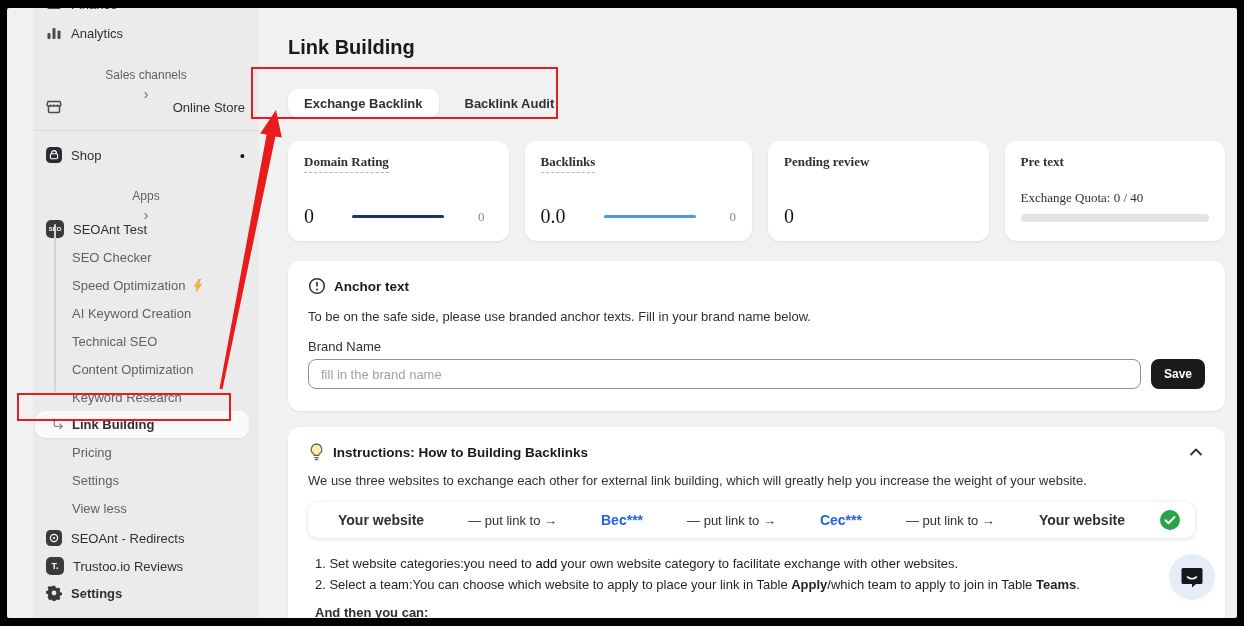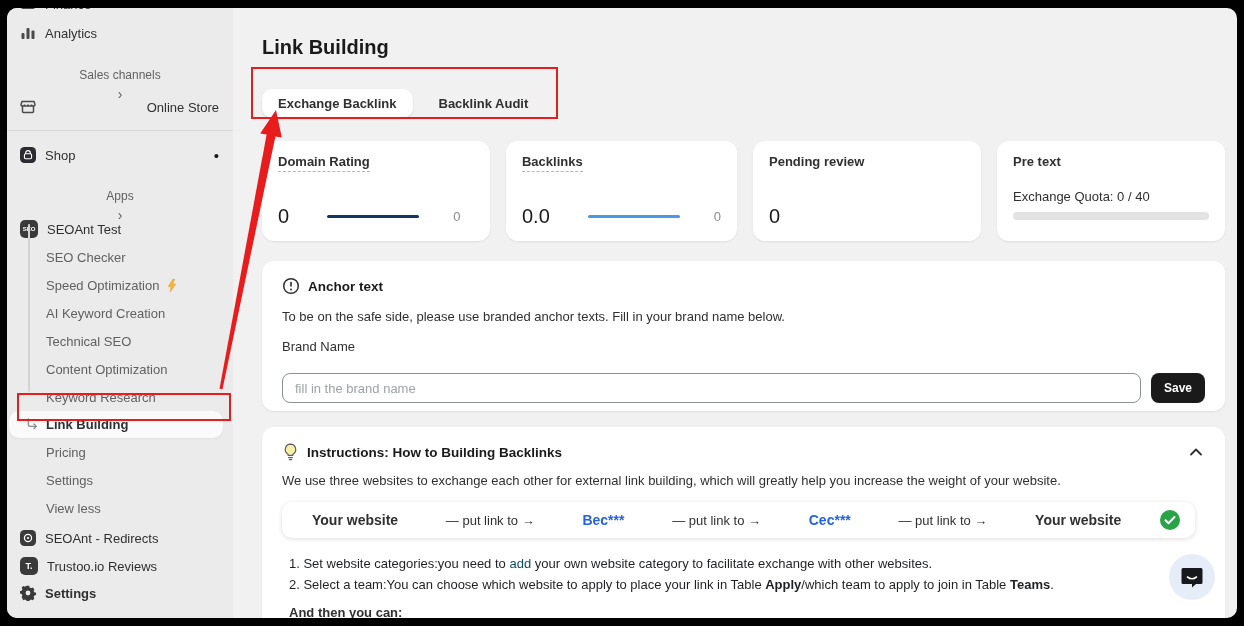--- a/index.html
+++ b/index.html
@@ -6,21 +6,21 @@
   html,body { width:1244px; height:626px; }
   body {
     background:#000;
     font-family:"Liberation Sans","DejaVu Sans",sans-serif;
     color:#303030;
     position:relative;
     overflow:hidden;
   }
   .frame {
     position:absolute; left:7px; top:8px; right:7px; bottom:8px;
-    border-radius:10px; overflow:hidden; display:flex; background:#f1f1f1;
+    border-radius:2px; overflow:hidden; display:flex; background:#f1f1f1;padding-left:26px;
   }
   
   .sidebar {
     width:226px; background:#ebebeb; position:relative; flex:none;
     font-size:13px; overflow:hidden;
   }
   .sb-row { display:flex; align-items:center; gap:9px; padding:0 14px 0 13px; height:26px; color:#303030; }
   .sb-row .lbl { white-space:nowrap; }
   .sb-header { display:flex; align-items:center; gap:4px; padding:0 14px 0 14px; height:18px; color:#616161; font-size:12px;flex-direction:column; }
   .sb-sub { padding-left:39px; height:28px; display:flex; align-items:center; gap:7px; color:#616161; position:relative; }
@@ -41,42 +41,42 @@
     display:flex; align-items:center; gap:9px; padding:0 13px; font-weight:600;
   }
   .clipped-top { margin-top:-14px; height:20px; overflow:hidden; }
   .clipped-row { height:17px; overflow:hidden; opacity:.85; }
   
   .main { flex:1; position:relative; padding:0 12px 0 29px; overflow:hidden; }
   .page-title { margin-top:28px; font-size:20px; font-weight:bold; color:#1a1a1a; }
   .tabs { margin-top:30px; display:flex; align-items:center; gap:10px; }
   .tab { font-size:13px; font-weight:bold; padding:7px 16px; border-radius:10px; color:#303030; cursor:pointer; white-space:nowrap; }
   .tab.active { background:#fff; box-shadow:0 1px 2px rgba(0,0,0,.12); }
-  .cards { margin-top:23px; display:flex; gap:16px; }
+  .cards { margin-top:23px; display:flex; gap:16px;font-family:Liberation Serif, serif; }
   .card {
     flex:1; background:#fff; border-radius:12px; height:100px;
     box-shadow:0 1px 2px rgba(0,0,0,.08); padding:13px 16px; display:flex; flex-direction:column;
   }
   .card-title { font-size:13px; font-weight:bold; color:#303030; align-self:flex-start; }
   .card-title.dashed { border-bottom:1px dashed #b5b5b5; padding-bottom:2px; }
   .card-bottom { margin-top:auto; display:flex; align-items:center; }
   .big-val { font-size:20px; color:#1a1a1a; }
   .stat-line { height:3px; width:92px; border-radius:2px; margin-left:38px; }
   .stat-right { margin-left:34px; color:#8a8a8a; font-size:13px; }
   .quota-label { margin-top:20px; font-size:13px; color:#303030; }
   .quota-track { margin-top:8px; height:8px; border-radius:4px; background:#e3e3e3; position:relative; overflow:hidden; }
   .quota-fill { position:absolute; left:0; top:0; bottom:0; background:#8a8a8a; border-radius:4px; }
   
   .panel { background:#fff; border-radius:12px; box-shadow:0 1px 2px rgba(0,0,0,.08); padding:16px 20px; }
   .panel.anchor { margin-top:20px; height:150px; }
   .panel-head { display:flex; align-items:center; gap:8px; }
   .panel-title { font-size:13.5px; font-weight:bold; color:#1a1a1a; }
   .panel-desc { margin-top:14px; font-size:13px; color:#303030; }
   .field-label { margin-top:15px; font-size:13px; color:#303030; }
-  .input-row { margin-top:19px; display:flex; align-items:flex-start; }
+  .input-row { margin-top:5px; display:flex; align-items:flex-start; }
   .brand-input {
     flex:1; height:30px; border:1px solid #8c9196; border-radius:8px; padding:0 12px;
     font-size:13px; font-family:inherit; color:#303030; background:#fff; outline:none;
   }
   .brand-input::placeholder { color:#9ea3a8; }
   .save-btn {
     margin-left:10px; height:30px; padding:0 13px; background:#1a1a1a; color:#fff;
     border:none; border-radius:8px; font-size:12px; font-weight:bold; font-family:inherit; cursor:pointer;
   }
   .panel.instructions { margin-top:16px; padding-bottom:24px; }
@@ -84,21 +84,21 @@
   .flow-box {
     margin-top:14px; background:#fff; border-radius:10px; height:36px;
     box-shadow:0 1px 5px rgba(0,0,0,.14); display:flex; align-items:center;
     padding:0 14px 0 30px; width:calc(100% - 10px);
   }
   .flow-node { font-size:14px; font-weight:600; color:#303030; white-space:nowrap; }
   .flow-conn { font-size:13px; color:#303030; white-space:nowrap; margin:0 auto; padding:0 10px; }
   .flow-link { font-size:14px; font-weight:600; color:#2463e0; white-space:nowrap; cursor:pointer; }
   .flow-check { margin-left:auto; display:flex; }
   .steps { margin-top:16px; font-size:13px; color:#1f2124; line-height:1.6; padding-left:7px; }
-  .steps .link { color:#0c4a6e; cursor:pointer; }
+  .steps .link { color:#000000; cursor:pointer; }
   .steps b { font-weight:bold; }
   .footer-cut { margin-top:9px; font-size:13px; font-weight:bold; padding-left:7px; }
   
   .chat-fab {
     position:absolute; right:22px; bottom:18px; width:46px; height:46px; border-radius:50%;
     background:#e7ecf9; display:flex; align-items:center; justify-content:center; cursor:pointer; z-index:30;
   }
   
   .annotate { position:absolute; inset:0; z-index:60; pointer-events:none; }
 </style>

